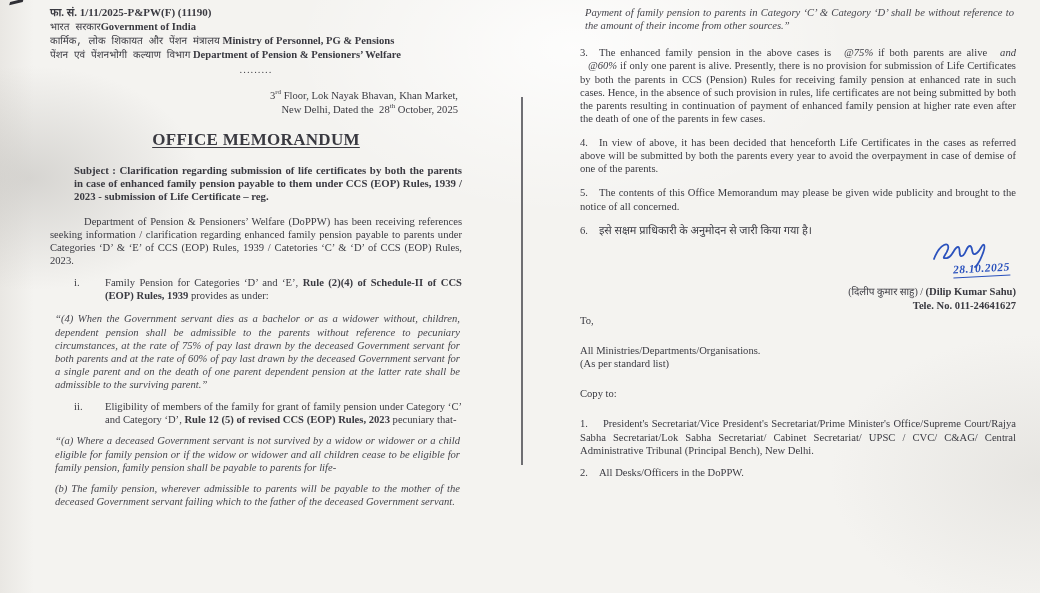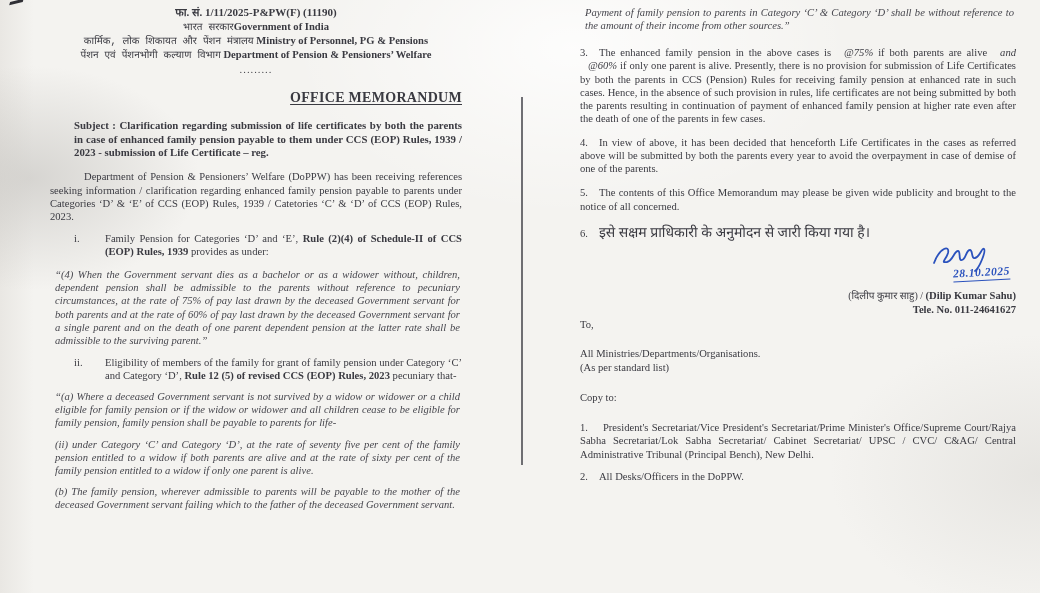--- a/index.html
+++ b/index.html
@@ -23,28 +23,28 @@
     background:#4c4c52;opacity:.8;
   }
   .corner-mark{
     position:absolute;left:8px;top:1px;width:14px;height:9px;
     border-top:3px solid #2f2f35;transform:rotate(-14deg) skewX(-30deg);
   }
   .col{position:absolute;top:6px;font-size:10.6px;line-height:1.24;}
   .col-left{left:50px;width:412px;}
   .col-right{left:580px;width:436px;}
   p{margin:0;text-align:justify;}
-  .ctr{text-align:center;}
+  .ctr{}
   .hdr{font-weight:bold;}
   .hdr .hi{font-weight:normal;font-size:10px;font-family:Liberation Mono, monospace;}
   .file-line{font-weight:bold;font-size:11px;}
   .dots{letter-spacing:1px;text-align:center;}
   .addr{text-align:right;margin-top:13px;padding-right:4px;line-height:1.3;}
   .om-title{
-    margin-top:13px;text-align:right;font-weight:bold;font-size:14px;
+    margin-top:13px;text-align:center;font-weight:bold;font-size:17px;
     letter-spacing:.3px;
   }
   .om-title span{text-decoration:underline;text-underline-offset:2px;}
   .subject{margin-top:13px;font-weight:bold;font-size:10.8px;margin-left:24px;}
   .p-first{margin-top:11px;text-indent:34px;}
   .pnum-gap{display:inline-block;width:11px;}
   .bignum-gap{display:inline-block;width:15px;}
   .para{margin-top:11px;}
   .item{margin-top:9px;position:relative;padding-left:55px;}
   .item .inum{position:absolute;left:24px;top:0;}
@@ -75,49 +75,52 @@
 <div class="corner-mark"></div>
 <div class="divider"></div>
 
 <div class="col col-left">
   <p class="ctr file-line">फा. सं. 1/11/2025-P&amp;PW(F) (11190)</p>
   <p class="ctr hdr"><span class="hi">भारत सरकार</span><span>Government of India</span></p>
   <p class="ctr hdr"><span class="hi">कार्मिक, लोक शिकायत और पेंशन मंत्रालय</span> <span>Ministry of Personnel, PG &amp; Pensions</span></p>
   <p class="ctr hdr"><span class="hi">पेंशन एवं पेंशनभोगी कल्याण विभाग</span> <span>Department of Pension &amp; Pensioners’ Welfare</span></p>
   <p class="dots">.........</p>
 
+  <div class="addr">
+    <div><span>3</span><sup>rd</sup><span> Floor, Lok Nayak Bhavan, Khan Market,</span></div>
+    <div><span>New Delhi, Dated the&nbsp; 28</span><sup>th</sup><span> October, 2025</span></div>
+  </div>
 
   <p class="om-title"><span>OFFICE MEMORANDUM</span></p>
 
   <p class="subject">Subject : Clarification regarding submission of life certificates by both the parents in case of enhanced family pension payable to them under CCS (EOP) Rules, 1939 / 2023 - submission of Life Certificate – reg.</p>
 
   <p class="p-first">Department of Pension &amp; Pensioners’ Welfare (DoPPW) has been receiving references seeking information / clarification regarding enhanced family pension payable to parents under Categories ‘D’ &amp; ‘E’ of CCS (EOP) Rules, 1939 / Catetories ‘C’ &amp; ‘D’ of CCS (EOP) Rules, 2023.</p>
 
 
   <p class="item"><span class="inum">i.</span><span>Family Pension for Categories ‘D’ and ‘E’, </span><b>Rule (2)(4) of Schedule-II of CCS (EOP) Rules, 1939</b><span> provides as under:</span></p>
 
   <p class="quote">“(4) When the Government servant dies as a bachelor or as a widower without, children, dependent pension shall be admissible to the parents without reference to pecuniary circumstances, at the rate of 75% of pay last drawn by the deceased Government servant for both parents and at the rate of 60% of pay last drawn by the deceased Government servant for a single parent and on the death of one parent dependent pension at the latter rate shall be admissible to the surviving parent.”</p>
 
   <p class="item"><span class="inum">ii.</span><span>Eligibility of members of the family for grant of family pension under Category ‘C’ and Category ‘D’, </span><b>Rule 12 (5) of revised CCS (EOP) Rules, 2023</b><span> pecuniary that-</span></p>
 
   <p class="quote mt8">“(a) Where a deceased Government servant is not survived by a widow or widower or a child eligible for family pension or if the widow or widower and all children cease to be eligible for family pension, family pension shall be payable to parents for life-</p>
-  <p class="quote mt8">(ii) under Category ‘C’ and Category ‘D’, at the rate of seventy five per cent of the family pension entitled to a widow if both parents are alive and at the rate of sixty per cent of the family pension entitled to a widow if only one parent is alive.</p>
   <p class="quote mt8">(b) The family pension, wherever admissible to parents will be payable to the mother of the deceased Government servant failing which to the father of the deceased Government servant.</p>
 </div>
 
 <div class="col col-right">
   <p class="quote" style="margin-top:0;">Payment of family pension to parents in Category ‘C’ &amp; Category ‘D’ shall be without reference to the amount of their income from other sources.”</p>
 
   <p class="para mt14"><span>3.</span><span class="pnum-gap"></span><span>The enhanced family pension in the above cases is </span><span class="ital">@75%</span><span> if both parents are alive </span><span class="ital">and</span><span> </span><span class="ital">@60%</span><span> if only one parent is alive. Presently, there is no provision for submission of Life Certificates by both the parents in CCS (Pension) Rules for receiving family pension at enhanced rate in such cases. Hence, in the absence of such provision in rules, life certificates are not being submitted by both the parents resulting in continuation of payment of enhanced family pension at higher rate even after the death of one of the parents in few cases.</span></p>
 
   <p class="para"><span>4.</span><span class="pnum-gap"></span><span>In view of above, it has been decided that henceforth Life Certificates in the cases as referred above will be submitted by both the parents every year to avoid the overpayment in case of demise of one of the parents.</span></p>
 
   <p class="para"><span>5.</span><span class="pnum-gap"></span><span>The contents of this Office Memorandum may please be given wide publicity and brought to the notice of all concerned.</span></p>
 
-  <p class="para"><span>6.</span><span class="pnum-gap"></span><span style="font-size:14px">इसे सक्षम प्राधिकारी के अनुमोदन से जारी किया गया है।</span></p>
+  <p class="para"><span>6.</span><span class="pnum-gap"></span><span style="font-size:11px">इसे सक्षम प्राधिकारी के अनुमोदन से जारी किया गया है।</span></p>
 
   <div class="sign-block">
     <div class="sign-hand">
       <svg class="sig-svg" width="78" height="30" viewBox="0 0 78 30">
         <path d="M14 20 C 20 4, 30 2, 28 10 C 26 17, 20 20, 27 19 C 33 18, 34 8, 38 8 C 41 8, 38 18, 42 17 C 46 16, 46 7, 50 7 C 53 7, 51 16, 55 15 C 60 14, 62 4, 64 6 C 66 8, 60 24, 55 28" fill="none" stroke="#2b52bd" stroke-width="1.8" stroke-linecap="round"></path>
       </svg>
       <div class="sig-date">28.10.2025</div>
     </div>
     <div class="sign-name"><span class="hi">(दिलीप कुमार साहु) / </span><span class="en">(Dilip Kumar Sahu)</span></div>
     <div class="sign-tele">Tele. No. 011-24641627</div>

